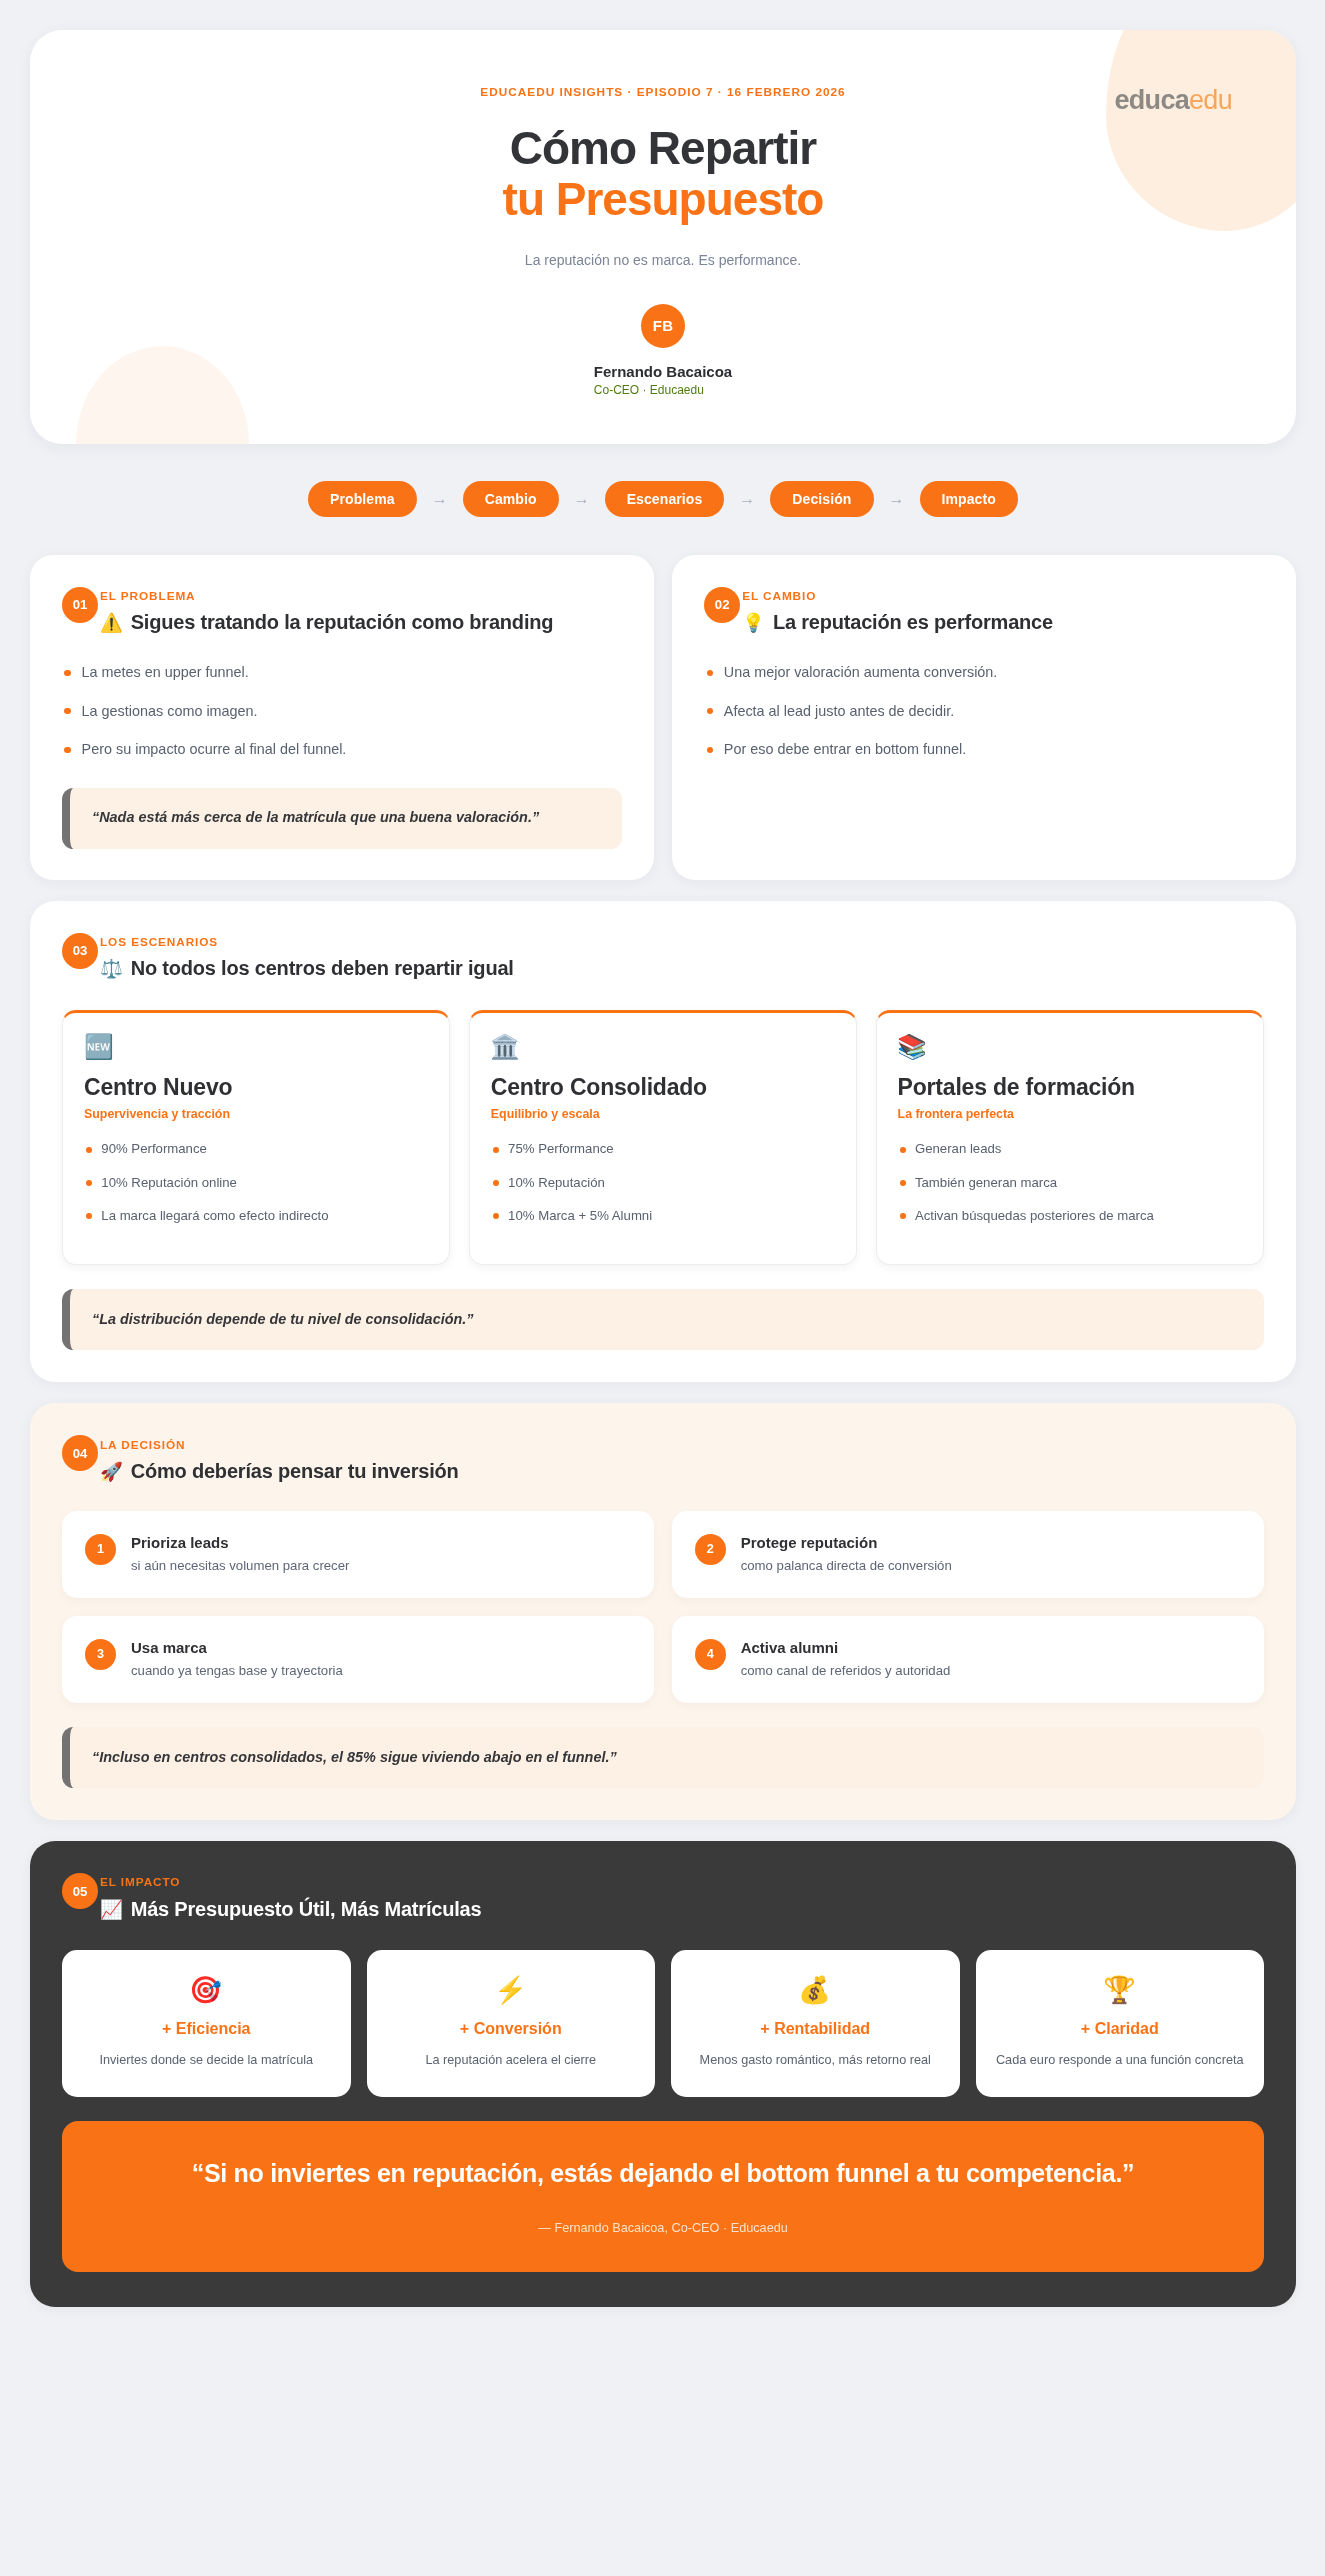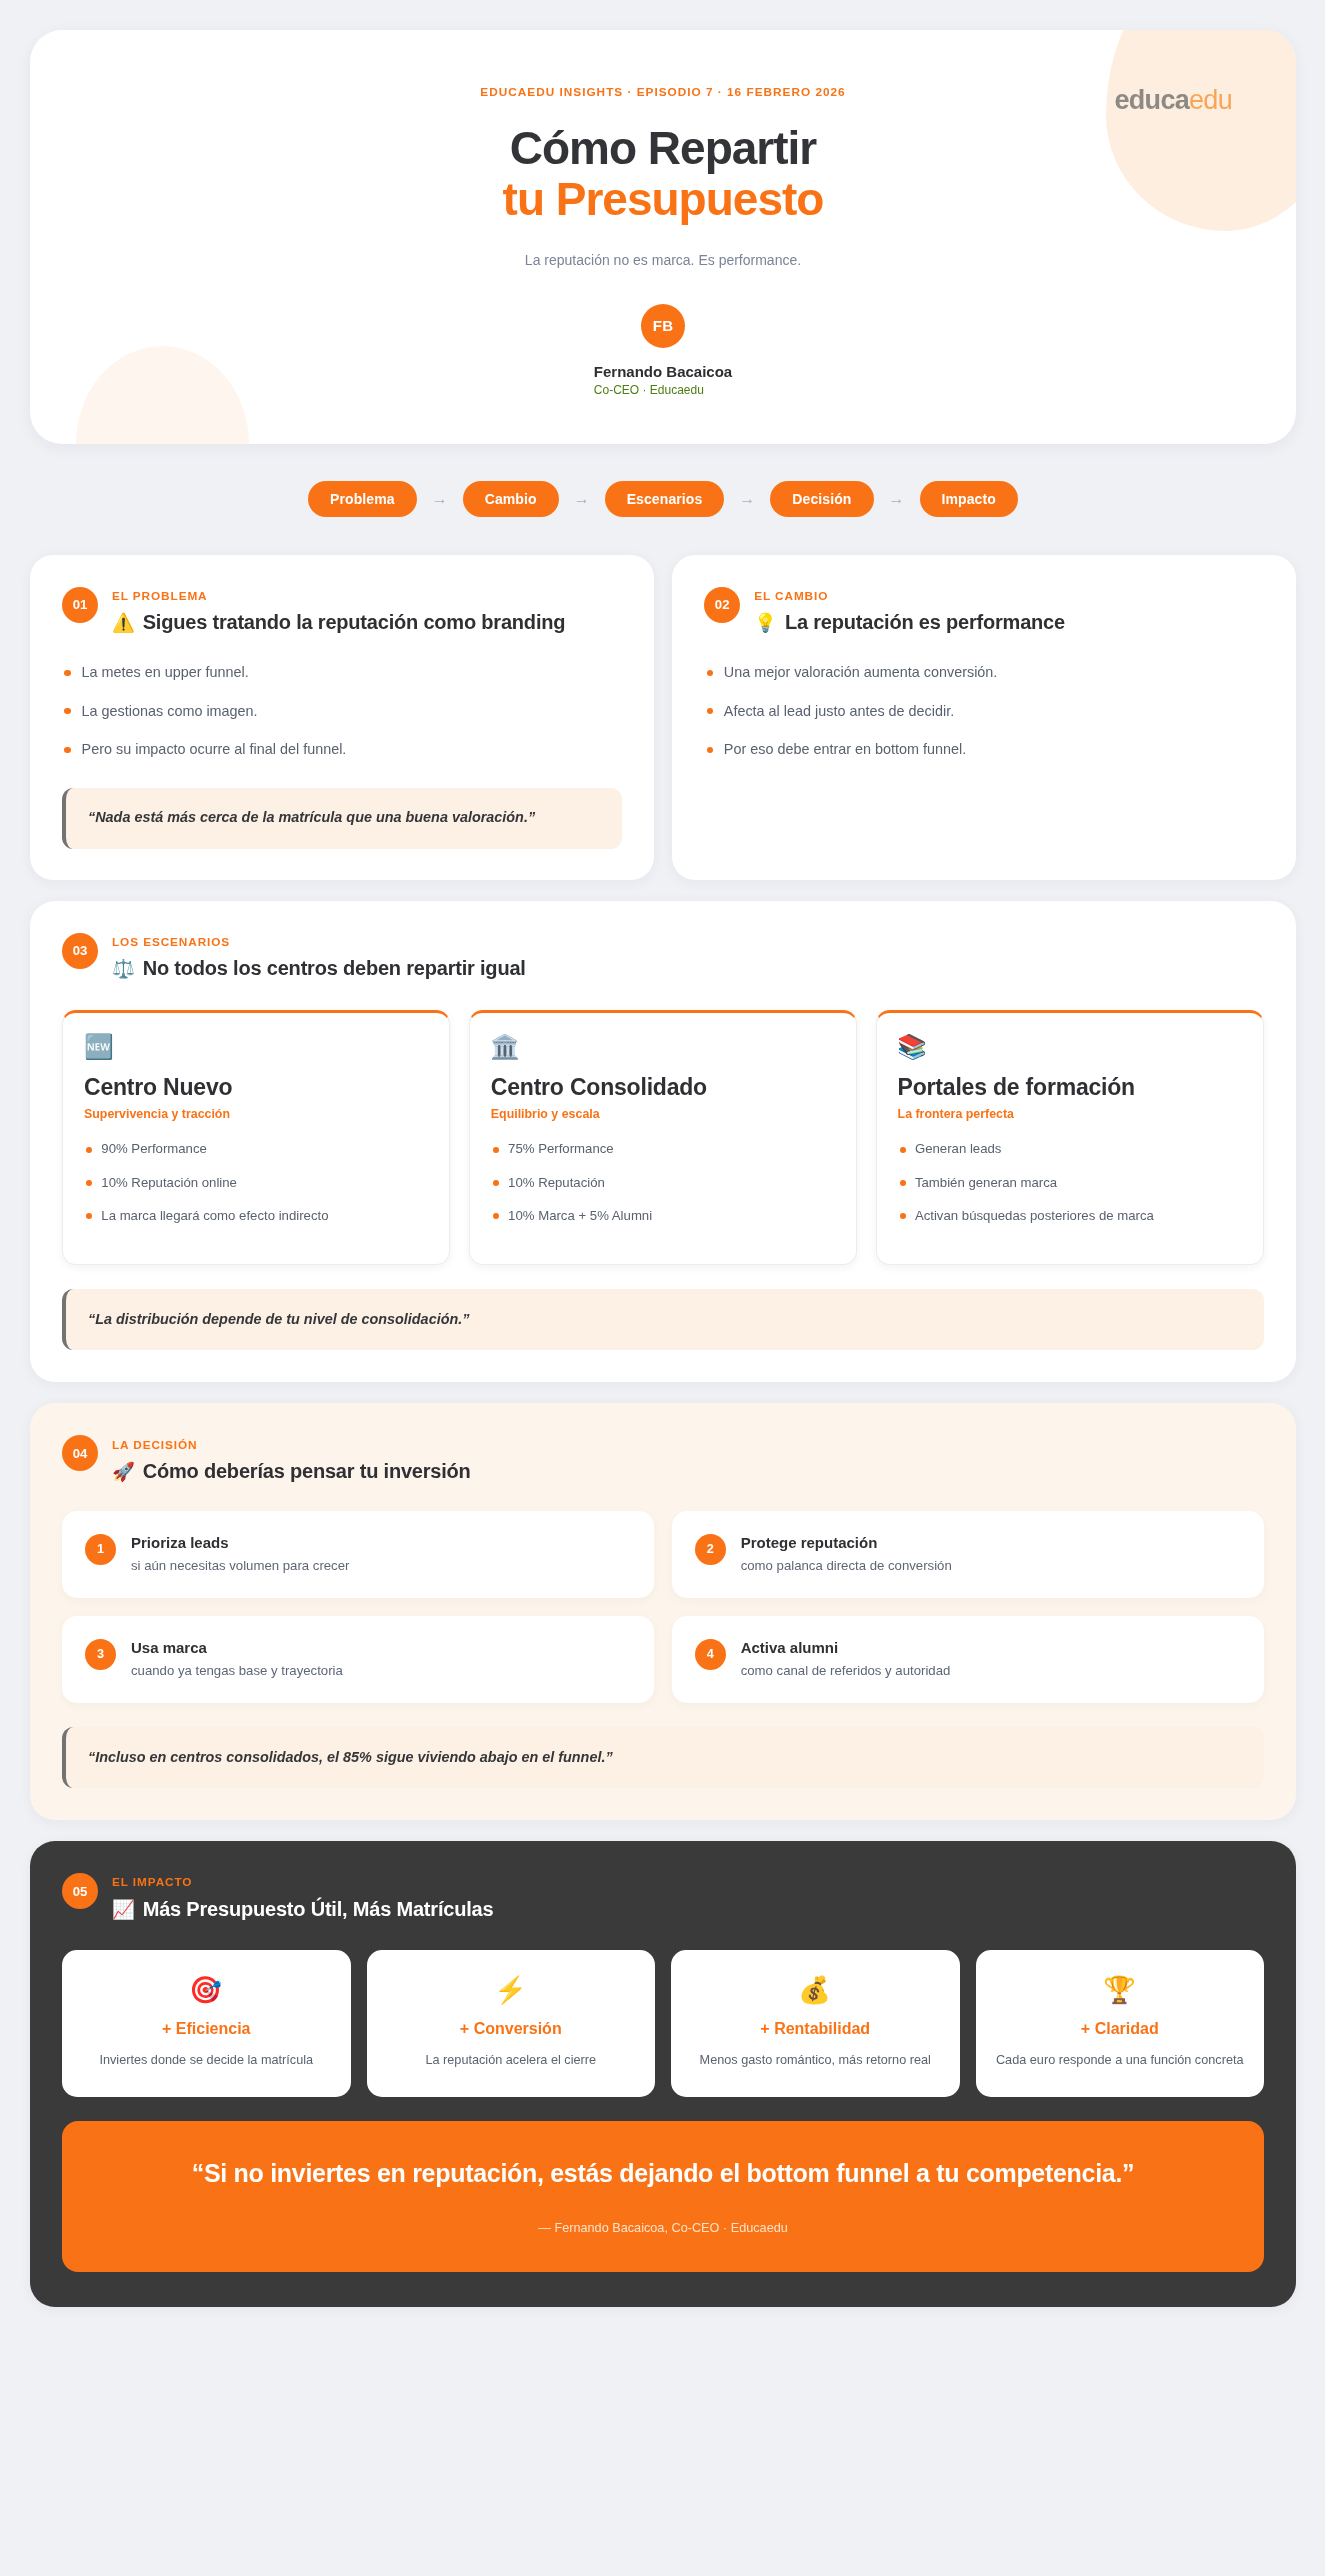--- a/index.html
+++ b/index.html
@@ -128,21 +128,21 @@
   
   .row2 { display: flex; gap: 18.4px; align-items: stretch; }
   .card {
     background: #ffffff;
     border-radius: 23px;
     padding: 32px 32px 31px 32px;
     box-shadow: 0 2.9px 12.7px rgba(40,45,60,0.05);
     flex: 1 1 0;
   }
 
-  .sec-head { display: flex; gap: 14px; align-items: flex-start; }
+  .sec-head { display: flex; gap: 2px; align-items: flex-start; }
   .badge {
     width: 36px; height: 36px;
     flex: 0 0 auto;
     border-radius: 50%;
     background: #f97316;
     color: #fff;
     font-size: 13.2px;
     font-weight: 700;
     display: flex; align-items: center; justify-content: center;
   }
@@ -178,21 +178,21 @@
     position: absolute;
     left: 2.3px; top: 7.5px;
     width: 6.3px; height: 6.3px;
     border-radius: 50%;
     background: #f97316;
   }
 
   .quote {
     margin-top: 28px;
     background: #fdf0e4;
-    border-left: 4px solid #737373;
+    border-left: 8px solid #737373;
     border-radius: 11.5px;
     padding: 19.6px 22px;
     font-size: 14.4px;
     line-height: 1.52;
     font-style: italic;
     font-weight: 700;
     color: #34363a;
   }
   .quote.wide { margin-top: 24px; }
 

